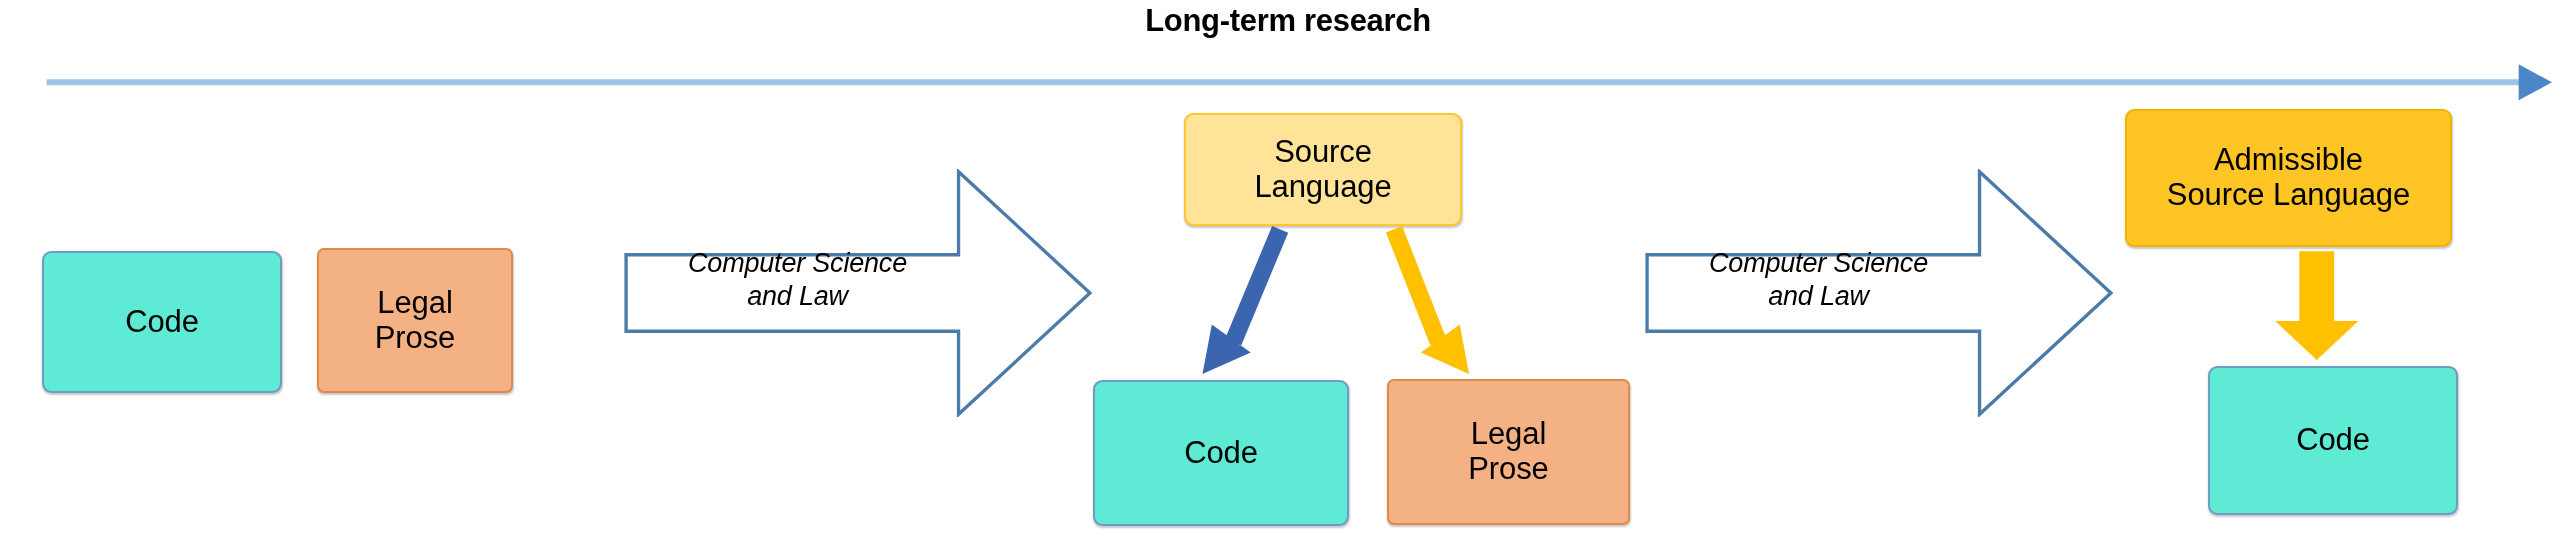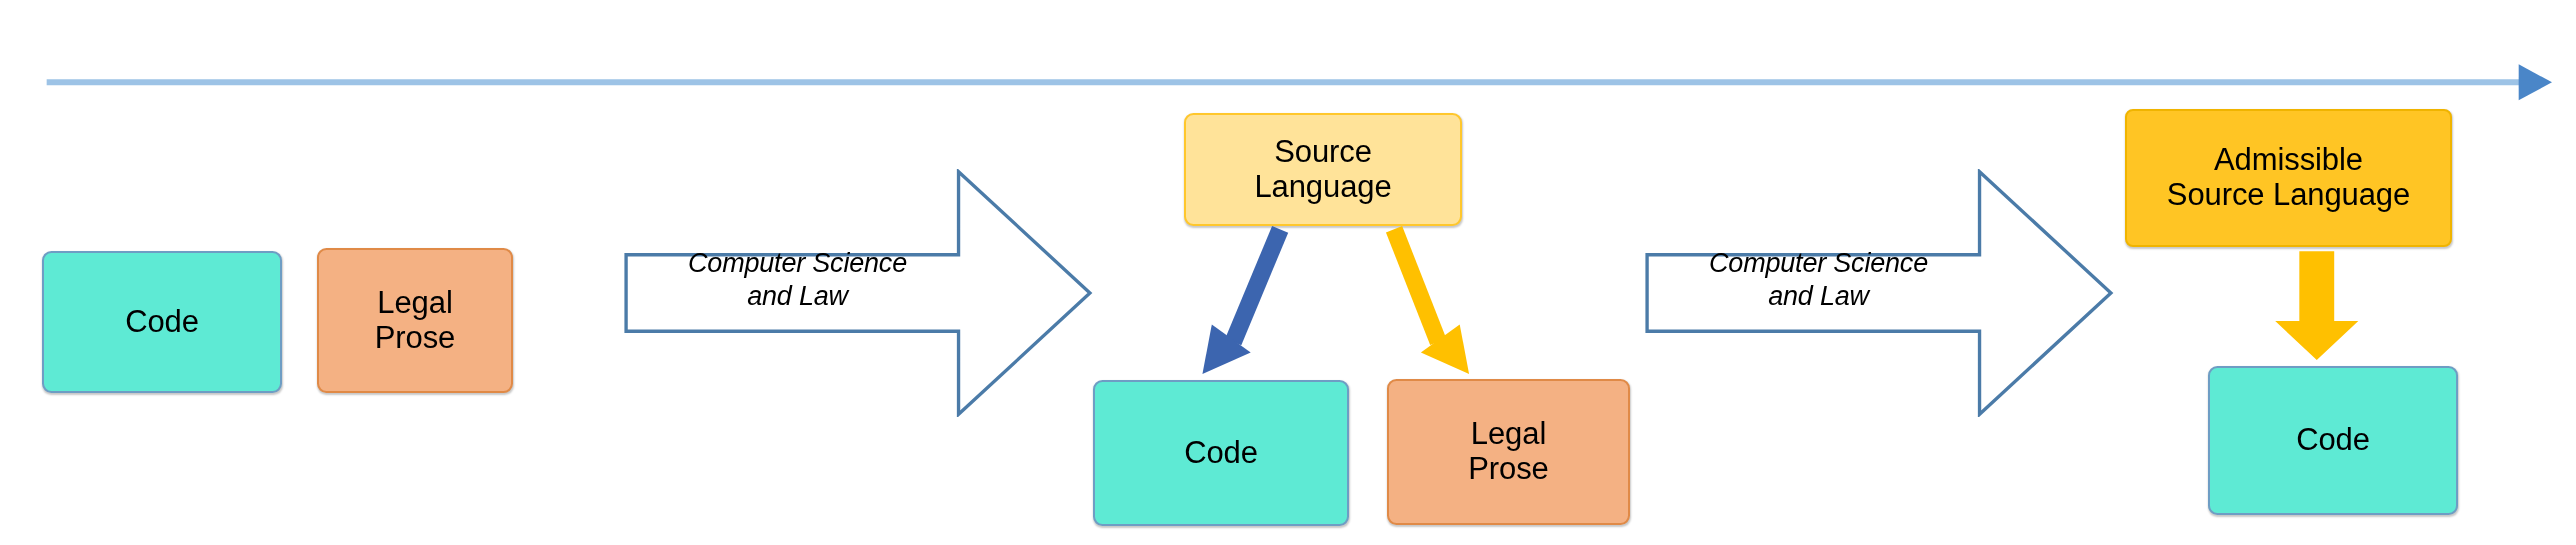--- a/index.html
+++ b/index.html
@@ -61,21 +61,21 @@
     font-family: "Liberation Sans", sans-serif;
     font-size: 31px;
     line-height: 1.12;
     letter-spacing: -0.1px;
     box-shadow: 0.7px 1.3px 2px rgba(0,0,0,0.22);
     padding: 0 18px;
     white-space: pre-line;
   }
 
   .node.blue   { background: #5eead4; border-color: #6E9DC4; }
-  .node.orange { background: #F4B183; border-color: #E08A47; }
+  .node.orange { background: #F4B183; border-color: #E08A47; border-radius: 7px; }
   .node.yellow-light { background: #FFE399; border-color: #FFC72C; }
   .node.yellow-solid { background: #FFC524; border-color: #F0B400; }
 
   
   .chevron {
     position: absolute;
   }
   .chevron svg { display: block; }
   .chevron-label {
     position: absolute;
@@ -94,20 +94,21 @@
   .connector {
     position: absolute;
   }
   .connector svg { display: block; overflow: visible; }
 </style>
 </head>
 <body>
 
 <div id="canvas">
 
+  <div class="title">Long-term research</div>
 
   <div>
     <svg class="timeline-svg" viewBox="0 0 3840 72" xmlns="http://www.w3.org/2000/svg">
       <line x1="58" y1="35" x2="3772" y2="35" stroke="#9DC3E6" stroke-width="9" stroke-linecap="butt"></line>
       <polygon points="3766,8 3816,35 3766,62" fill="#4A86C8"></polygon>
     </svg>
   </div>
 
   <div class="node blue" style="left:42px; top:251px; width:240px; height:142px;">Code</div>
 
@@ -149,21 +150,21 @@
 Prose</div>
 
   <div class="chevron" style="left:1644px; top:169px;">
     <svg width="470" height="248" viewBox="0 0 700 370" xmlns="http://www.w3.org/2000/svg">
       <polygon points="4,128 500,128 500,4 696,185 500,366 500,242 4,242" fill="#FFFFFF" stroke="#4B7BA8" stroke-width="5" stroke-linejoin="miter"></polygon>
     </svg>
     <div class="chevron-label" style="left:27px; top:78px; width:295px;">Computer Science
 and Law</div>
   </div>
 
-  <div class="node yellow-solid" style="left:2125px; top:109px; width:327px; height:138px;border-radius:8px;">Admissible
+  <div class="node yellow-solid" style="left:2125px; top:109px; width:327px; height:138px;">Admissible
 Source Language</div>
 
   <div class="connector" style="left:2267px; top:250px;">
     <svg width="121" height="114" viewBox="0 0 180 170" xmlns="http://www.w3.org/2000/svg">
       <polygon points="48,2 100,2 100,106 136,106 74,164 12,106 48,106" fill="#FFC000"></polygon>
     </svg>
   </div>
 
   <div class="node blue" style="left:2208px; top:366px; width:250px; height:149px;">Code</div>
 

